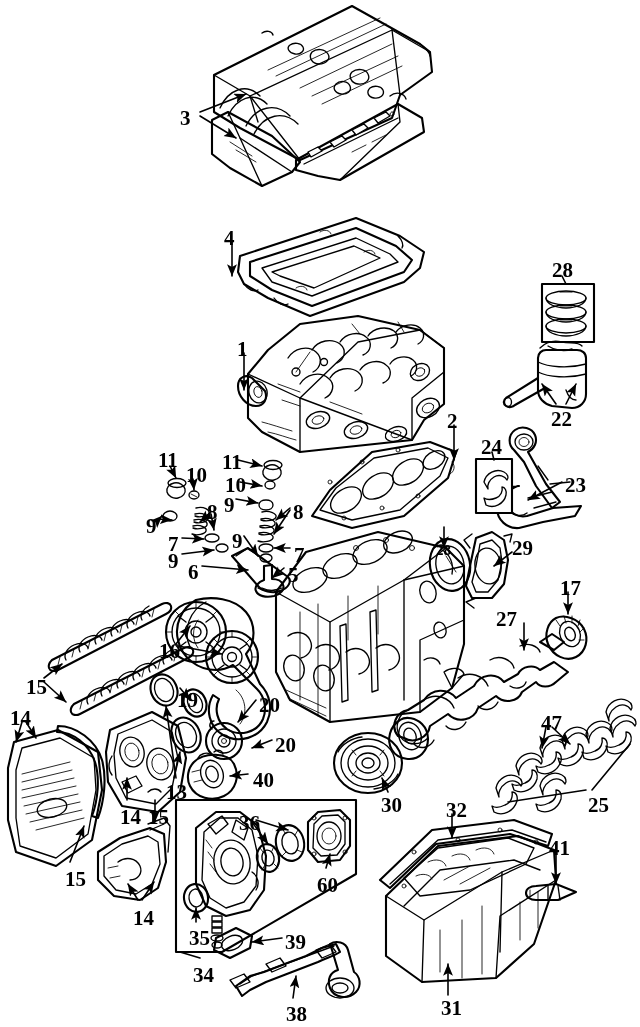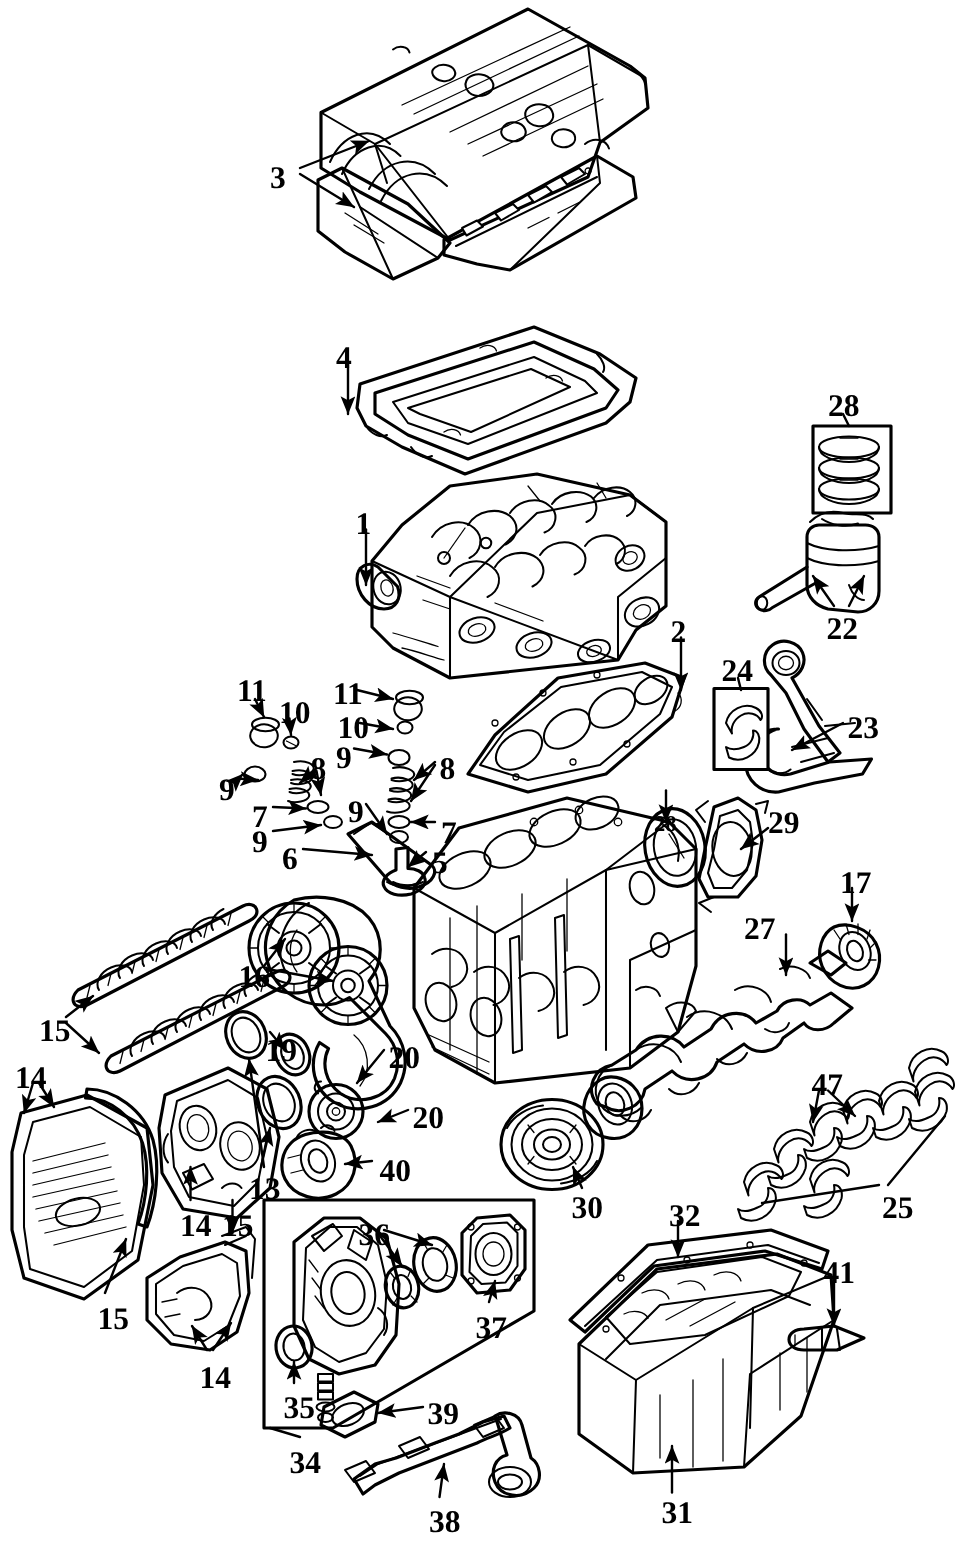--- a/index.html
+++ b/index.html
@@ -761,21 +761,21 @@
   <div class="callout" style="left:275px;top:735px;font-size:21px">20</div>
   <div class="callout" style="left:166px;top:782px;font-size:21px">13</div>
   <div class="callout" style="left:65px;top:869px;font-size:21px">15</div>
   <div class="callout" style="left:120px;top:807px;font-size:21px">14</div>
   <div class="callout" style="left:148px;top:807px;font-size:21px">15</div>
   <div class="callout" style="left:253px;top:770px;font-size:21px">40</div>
   <div class="callout" style="left:588px;top:795px;font-size:21px">25</div>
   <div class="callout" style="left:446px;top:800px;font-size:21px">32</div>
   <div class="callout" style="left:239px;top:813px;font-size:21px">36</div>
   <div class="callout" style="left:549px;top:838px;font-size:21px">41</div>
-  <div class="callout" style="left:317px;top:875px;font-size:21px">37</div>
+  <div class="callout" style="left:317px;top:875px;font-size:21px">60</div>
   <div class="callout" style="left:133px;top:908px;font-size:21px">14</div>
   <div class="callout" style="left:189px;top:928px;font-size:21px">35</div>
   <div class="callout" style="left:285px;top:932px;font-size:21px">39</div>
   <div class="callout" style="left:193px;top:965px;font-size:21px">34</div>
   <div class="callout" style="left:441px;top:998px;font-size:21px">31</div>
   <div class="callout" style="left:286px;top:1004px;font-size:21px">38</div>
   <div class="callout" style="left:381px;top:795px;font-size:21px">30</div>
 
 </div>
 

